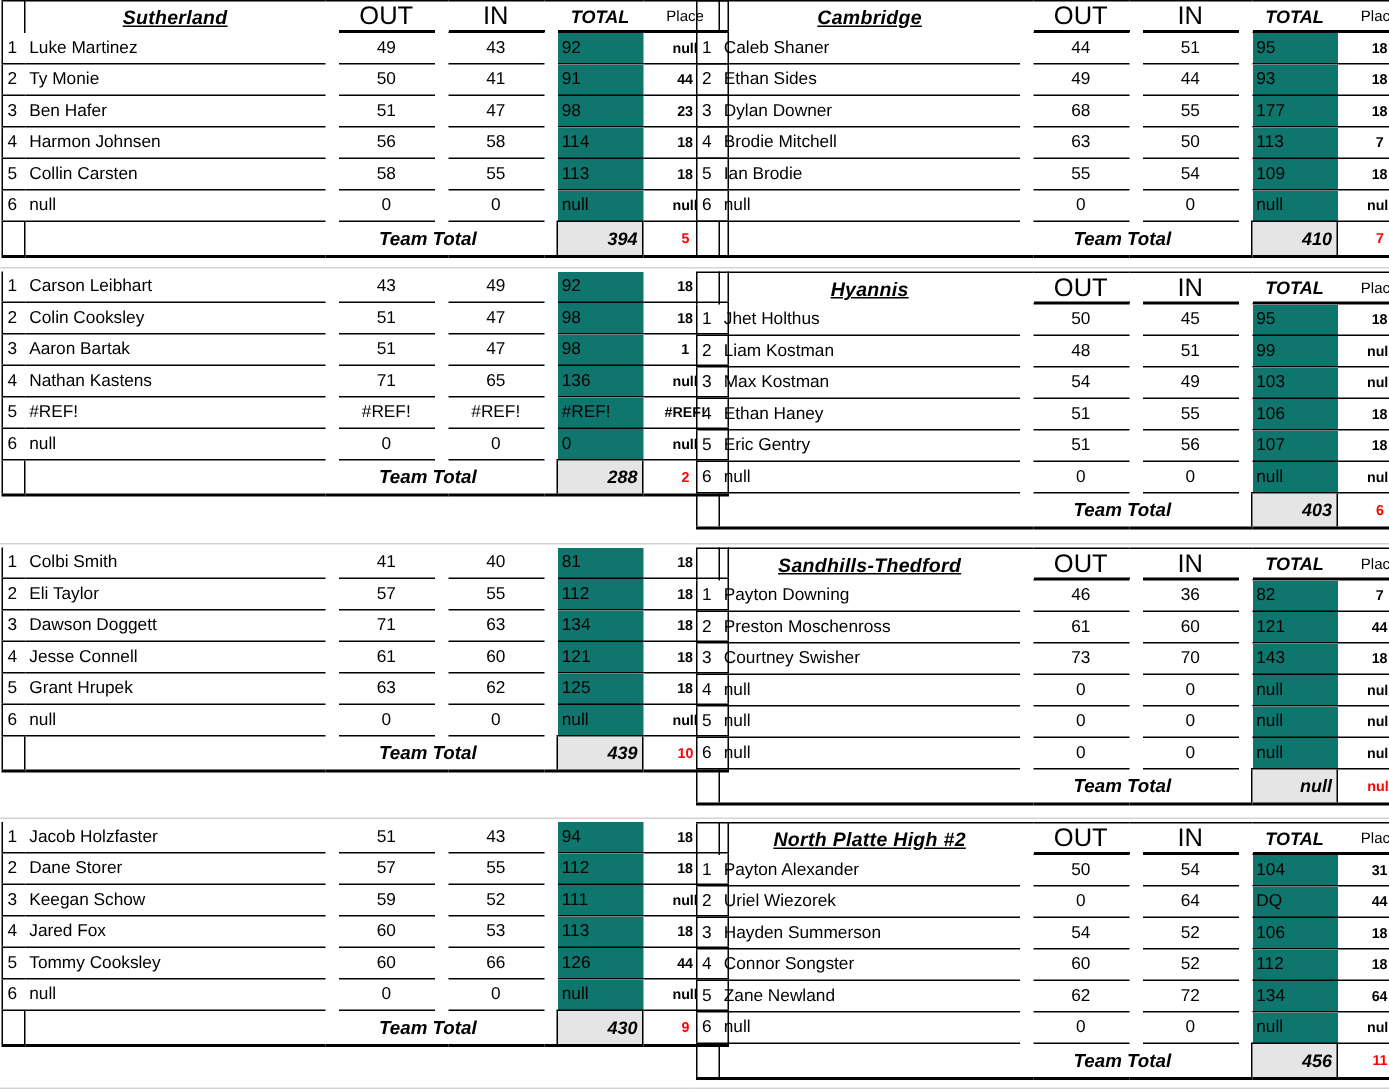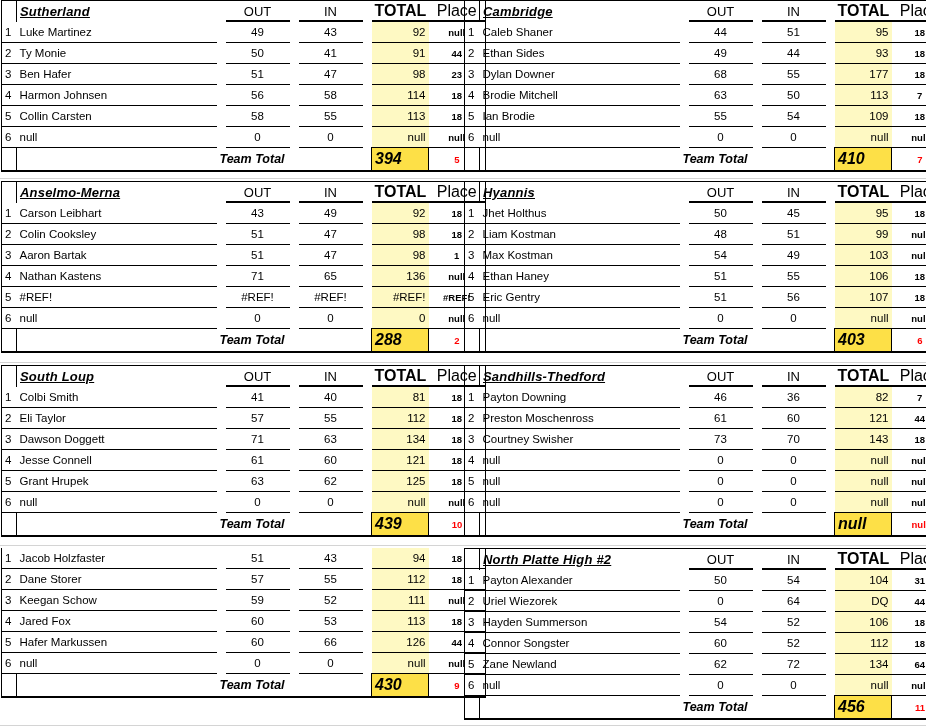--- a/index.html
+++ b/index.html
@@ -53,75 +53,76 @@
     white-space:nowrap;
     overflow:hidden;
   }
 
   
   .card{border-left:1px solid #000;border-right:1px solid #000;}
   tr.hdr td{border-top:1px solid #000;}
 
   
   .team-name{
+    text-align:center;
     font-weight:bold;font-style:italic;
     text-decoration:underline;
     font-size:13px;
     letter-spacing:.2px;
   }
   .hdr .lbl{
     text-align:center;
-    font-size:13px;
+    font-size:17px;
     border-bottom:1px solid #000;
     box-shadow:inset 0 -3px 0 -2px #000;
   }
-  .hdr .lbl.total-lbl{font-weight:bold;font-size:16px;}
-  .hdr .lbl.place-lbl{font-size:16px;text-align:center;}
+  .hdr .lbl.total-lbl{font-weight:bold;font-style:italic;font-size:12px;}
+  .hdr .lbl.place-lbl{font-size:10px;text-align:center;}
   .hdr .c-num-cell{border-right:1px solid #000;}
   .hdr .name-cell{}
 
   
   tr.prow td{border-bottom:1px solid #000;}
   tr.prow td.gap{border-bottom:none;}
   .idx{
     text-align:left;font-size:11.5px;
     border-right:1px solid #000;
     padding-left:3px;
   }
   .pname{text-align:left;font-size:11.5px;padding-left:5px;margin-left:44px;}
   .num{
     text-align:center;font-size:11.5px;
     border-left:1px solid #000;border-right:1px solid #000;
   }
   .tot{
-    text-align:right;font-size:11.5px;
-    background:#fef9c3;
+    text-align:left;font-size:11.5px;
+    background:#0f766e;
     border-left:1px solid #000;border-right:1px solid #000;
     font-weight:normal;
   }
   .plc{
     text-align:center;font-size:9.5px;font-weight:bold;
     border-right:1px solid #000;
   }
   td.gap{background:transparent;}
 
   
   tr.ttl td{height:22px;border-bottom:2px solid #000;}
   tr.ttl .tt-label{
-    text-align:left;
+    text-align:center;
     font-weight:bold;font-style:italic;
     font-size:12.5px;
     padding-right:20px;
     border-right:none;
   }
   tr.ttl .tt-total{
-    text-align:left;
-    background:#fde047;
+    text-align:right;
+    background:#e5e5e5;
     font-weight:bold;font-style:italic;
-    font-size:16px;
+    font-size:12px;
     border-left:1px solid #000;border-right:1px solid #000;
     border-bottom:2px solid #000;
   }
   tr.ttl .tt-place{
     text-align:center;
     color:#ff0000;
     font-weight:bold;
     font-size:9.5px;
     border-right:1px solid #000;
     border-bottom:2px solid #000;
@@ -343,31 +344,20 @@
           <col class="c-name">
           <col class="c-gap1">
           <col class="c-out">
           <col class="c-gap2">
           <col class="c-in">
           <col class="c-gap3">
           <col class="c-total">
           <col class="c-place">
         </colgroup>
         <tbody>
-          <tr class="hdr">
-            <td class="c-num-cell"></td>
-            <td class="team-name name-cell">Anselmo-Merna</td>
-            <td class="gap"></td>
-            <td class="lbl">OUT</td>
-            <td class="gap"></td>
-            <td class="lbl">IN</td>
-            <td class="gap"></td>
-            <td class="lbl total-lbl">TOTAL</td>
-            <td class="lbl place-lbl">Place</td>
-          </tr>
           <tr class="prow">
             <td class="idx">1</td>
             <td class="pname">Carson Leibhart</td>
             <td class="gap"></td>
             <td class="num">43</td>
             <td class="gap"></td>
             <td class="num">49</td>
             <td class="gap"></td>
             <td class="tot">92</td>
             <td class="plc">18</td>
@@ -547,31 +537,20 @@
           <col class="c-name">
           <col class="c-gap1">
           <col class="c-out">
           <col class="c-gap2">
           <col class="c-in">
           <col class="c-gap3">
           <col class="c-total">
           <col class="c-place">
         </colgroup>
         <tbody>
-          <tr class="hdr">
-            <td class="c-num-cell"></td>
-            <td class="team-name name-cell">South Loup</td>
-            <td class="gap"></td>
-            <td class="lbl">OUT</td>
-            <td class="gap"></td>
-            <td class="lbl">IN</td>
-            <td class="gap"></td>
-            <td class="lbl total-lbl">TOTAL</td>
-            <td class="lbl place-lbl">Place</td>
-          </tr>
           <tr class="prow">
             <td class="idx">1</td>
             <td class="pname">Colbi Smith</td>
             <td class="gap"></td>
             <td class="num">41</td>
             <td class="gap"></td>
             <td class="num">40</td>
             <td class="gap"></td>
             <td class="tot">81</td>
             <td class="plc">18</td>
@@ -797,21 +776,21 @@
             <td class="gap"></td>
             <td class="num">60</td>
             <td class="gap"></td>
             <td class="num">53</td>
             <td class="gap"></td>
             <td class="tot">113</td>
             <td class="plc">18</td>
           </tr>
           <tr class="prow">
             <td class="idx">5</td>
-            <td class="pname">Hafer Markussen</td>
+            <td class="pname">Tommy Cooksley</td>
             <td class="gap"></td>
             <td class="num">60</td>
             <td class="gap"></td>
             <td class="num">66</td>
             <td class="gap"></td>
             <td class="tot">126</td>
             <td class="plc">44</td>
           </tr>
           <tr class="prow">
             <td class="idx">6</td>

